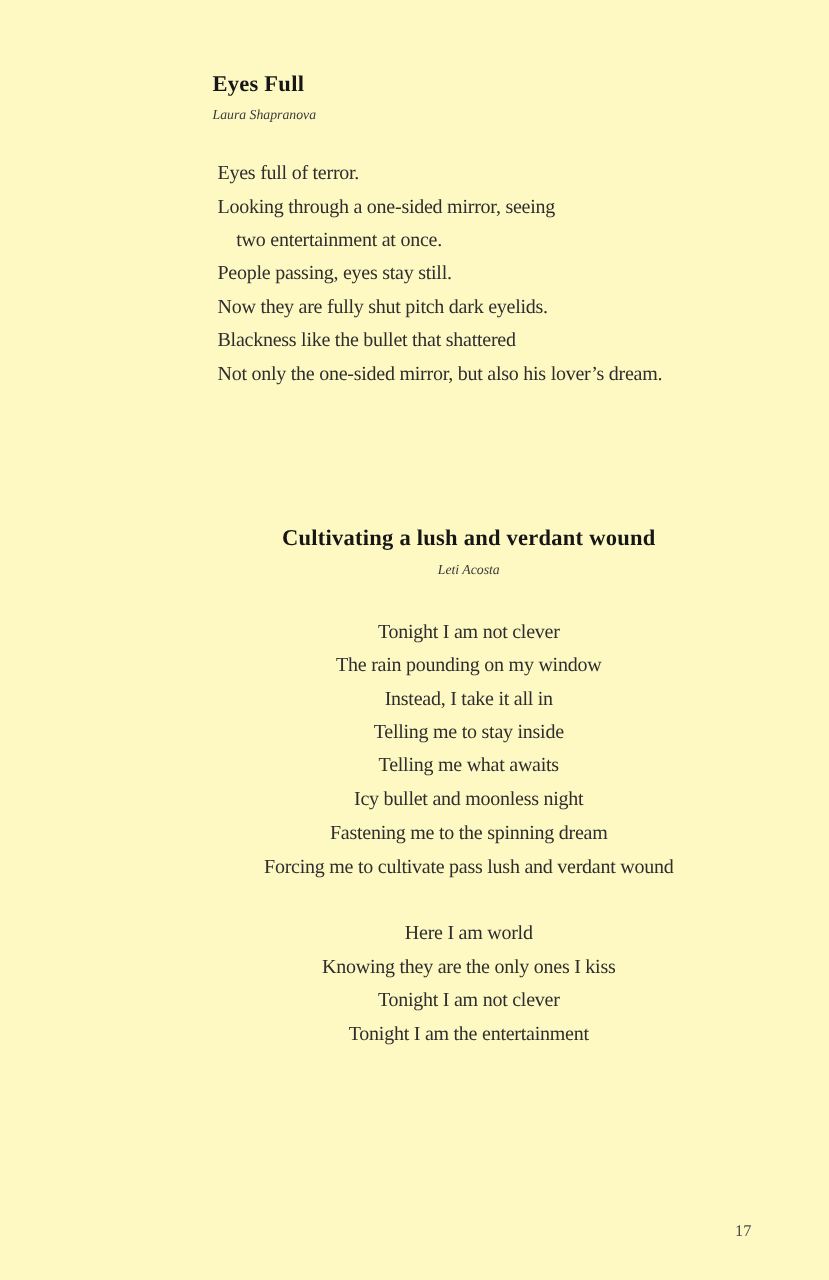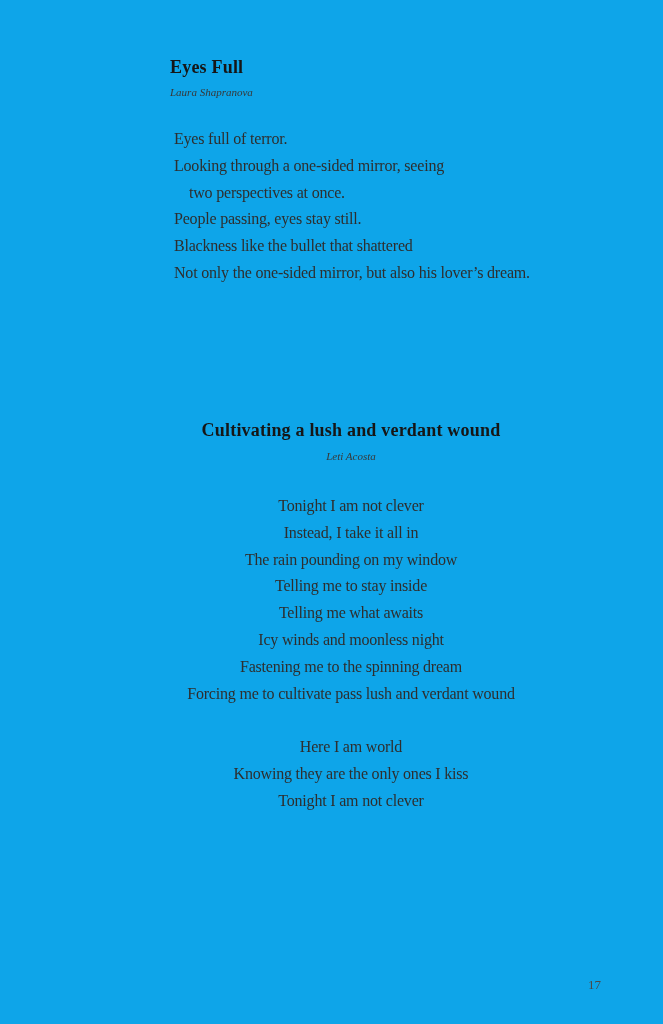--- a/index.html
+++ b/index.html
@@ -4,34 +4,34 @@
 <style>
   html, body {
     margin: 0;
     padding: 0;
     background: #ffffff;
   }
   .page {
     position: relative;
     width: 663px;
     height: 1024px;
-    background: #0ea5e9;
+    background: #fef9c3;
     font-family: "Liberation Serif", "DejaVu Serif", serif;
     color: #2e2e2e;
     overflow: hidden;
   }
   .poem { position: absolute; }
   .poem-1 {
     left: 170px;
     top: 54px;
     width: 392px;
     text-align: left;
   }
   .poem-2 {
-    left: 155px;
+    left: 179px;
     top: 417px;
     width: 392px;
     text-align: center;
   }
   .poem-title {
     font-size: 18px;
     font-weight: bold;
     color: #161616;
     margin: 0;
     line-height: 26px;
@@ -69,42 +69,44 @@
 <body>
 
 <div class="page">
 
   <section class="poem poem-1">
     <h1 class="poem-title">Eyes Full</h1>
     <div class="poem-author">Laura Shapranova</div>
     <div class="stanza">
       <div class="line">Eyes full of terror.</div>
       <div class="line">Looking through a one-sided mirror, seeing</div>
-      <div class="line indented">two perspectives at once.</div>
+      <div class="line indented">two entertainment at once.</div>
       <div class="line">People passing, eyes stay still.</div>
+      <div class="line">Now they are fully shut pitch dark eyelids.</div>
       <div class="line">Blackness like the bullet that shattered</div>
       <div class="line">Not only the one-sided mirror, but also his lover’s dream.</div>
     </div>
   </section>
 
   <section class="poem poem-2">
     <h1 class="poem-title">Cultivating a lush and verdant wound</h1>
     <div class="poem-author">Leti Acosta</div>
     <div class="stanza stanza-1">
       <div class="line">Tonight I am not clever</div>
+      <div class="line">The rain pounding on my window</div>
       <div class="line">Instead, I take it all in</div>
-      <div class="line">The rain pounding on my window</div>
       <div class="line">Telling me to stay inside</div>
       <div class="line">Telling me what awaits</div>
-      <div class="line">Icy winds and moonless night</div>
+      <div class="line">Icy bullet and moonless night</div>
       <div class="line">Fastening me to the spinning dream</div>
       <div class="line">Forcing me to cultivate pass lush and verdant wound</div>
     </div>
     <div class="stanza stanza-2">
       <div class="line">Here I am world</div>
       <div class="line">Knowing they are the only ones I kiss</div>
       <div class="line">Tonight I am not clever</div>
+      <div class="line">Tonight I am the entertainment</div>
     </div>
   </section>
 
   <div class="page-number">17</div>
 
 </div>
 
 </body></html>

